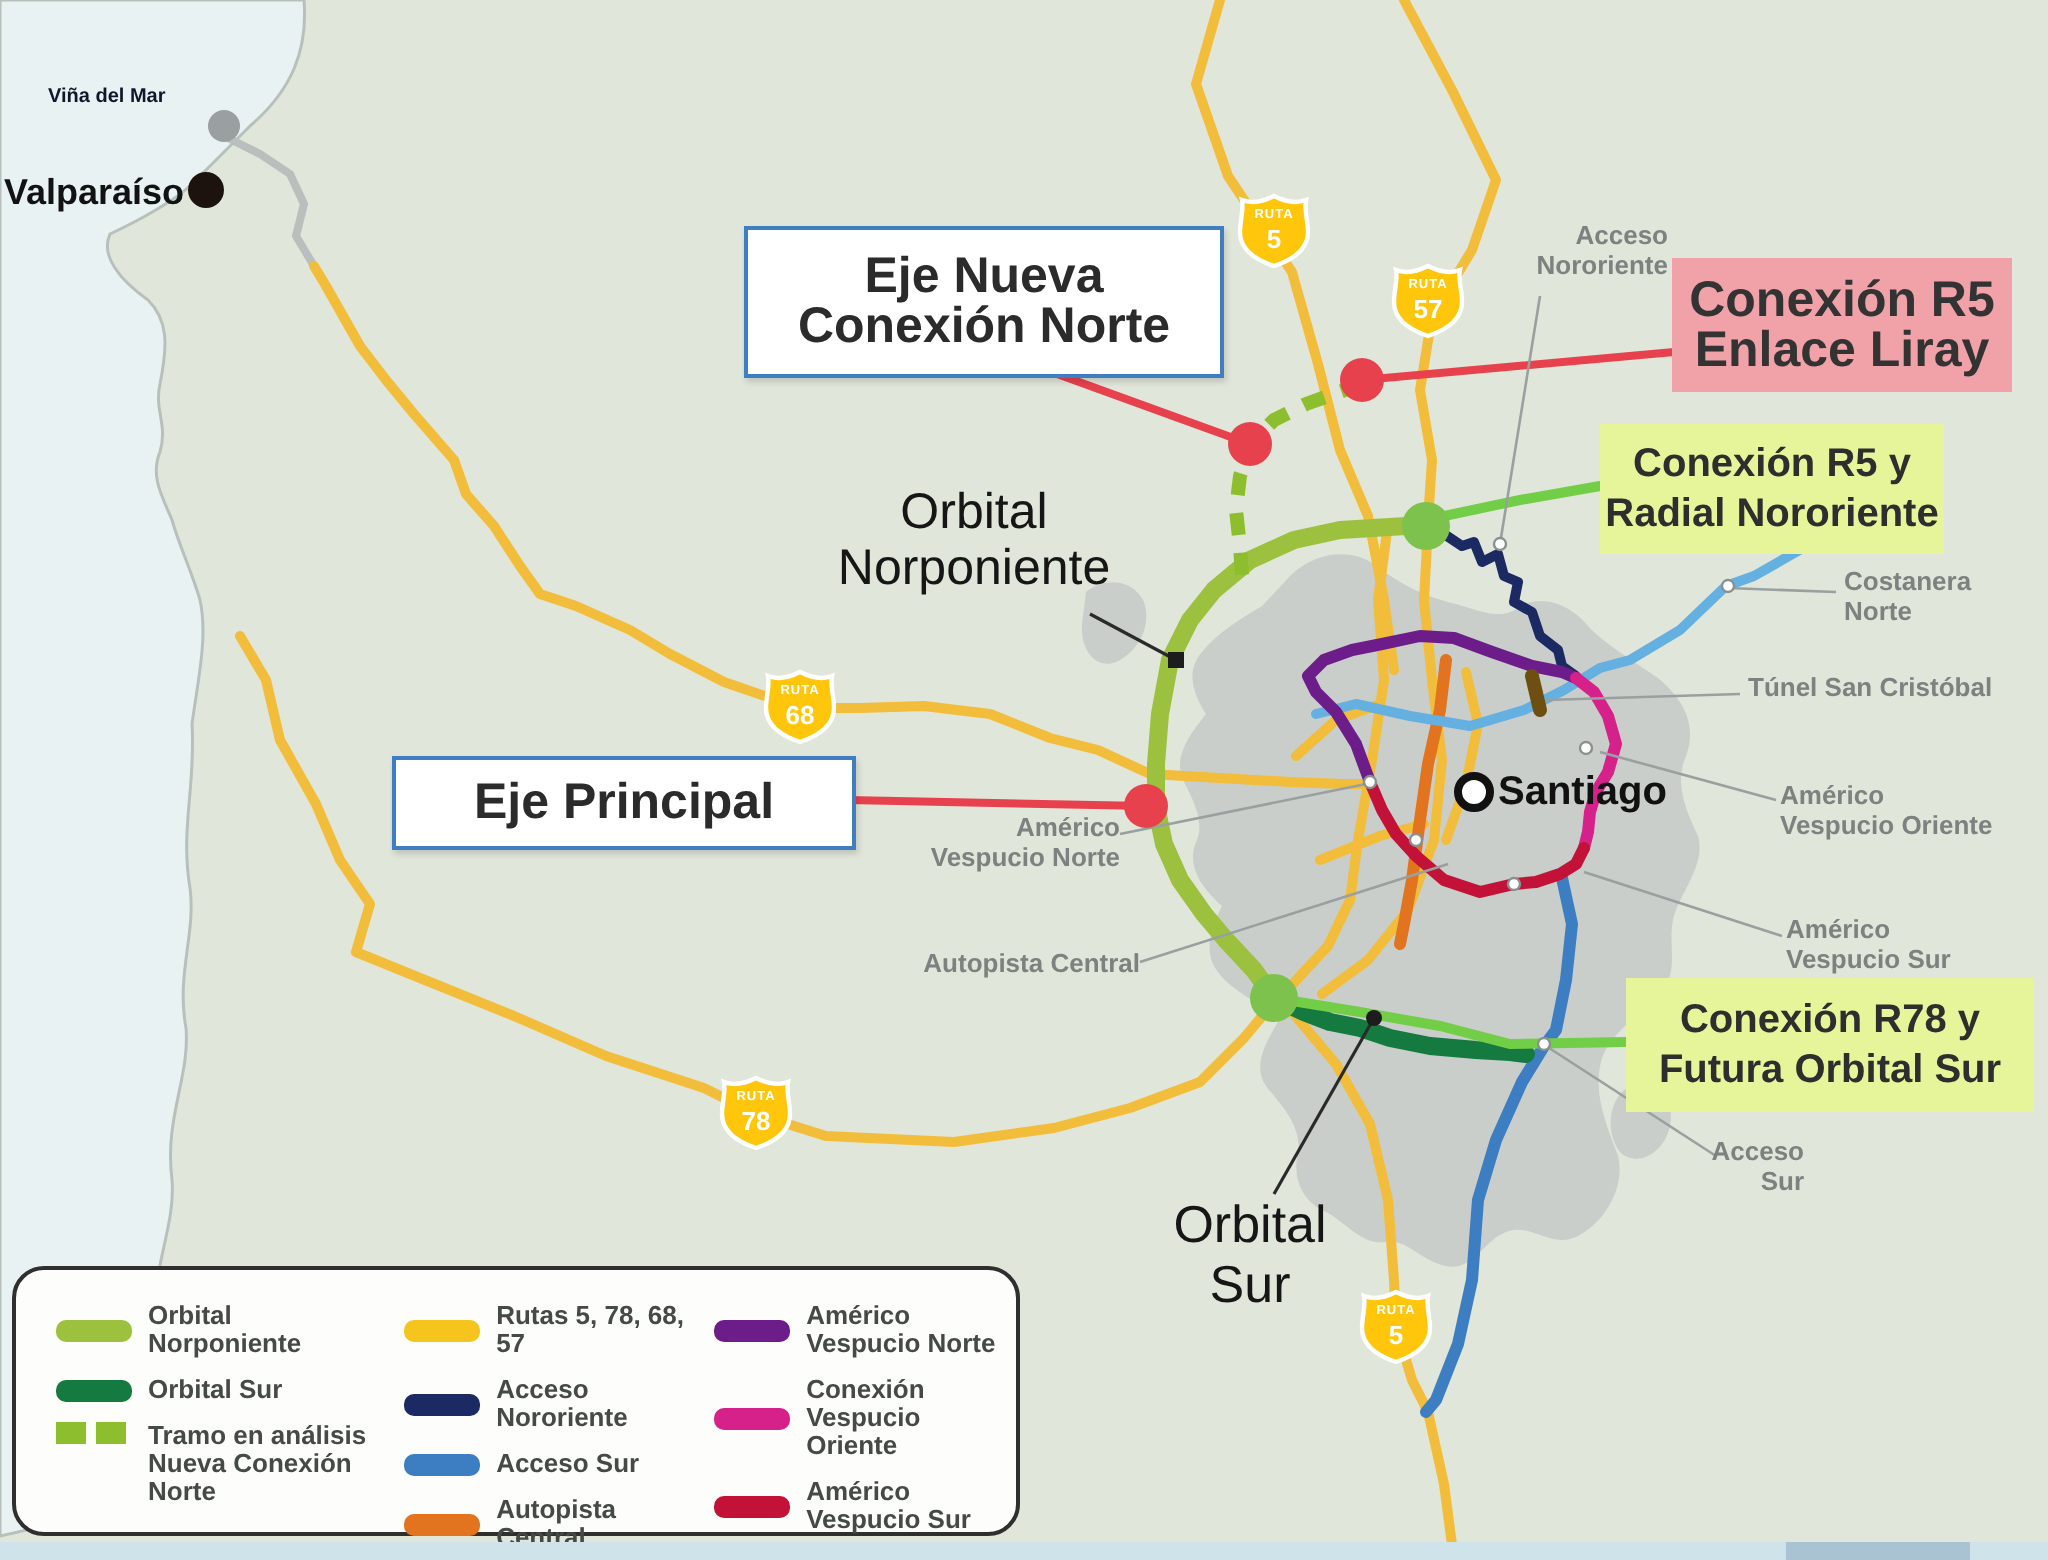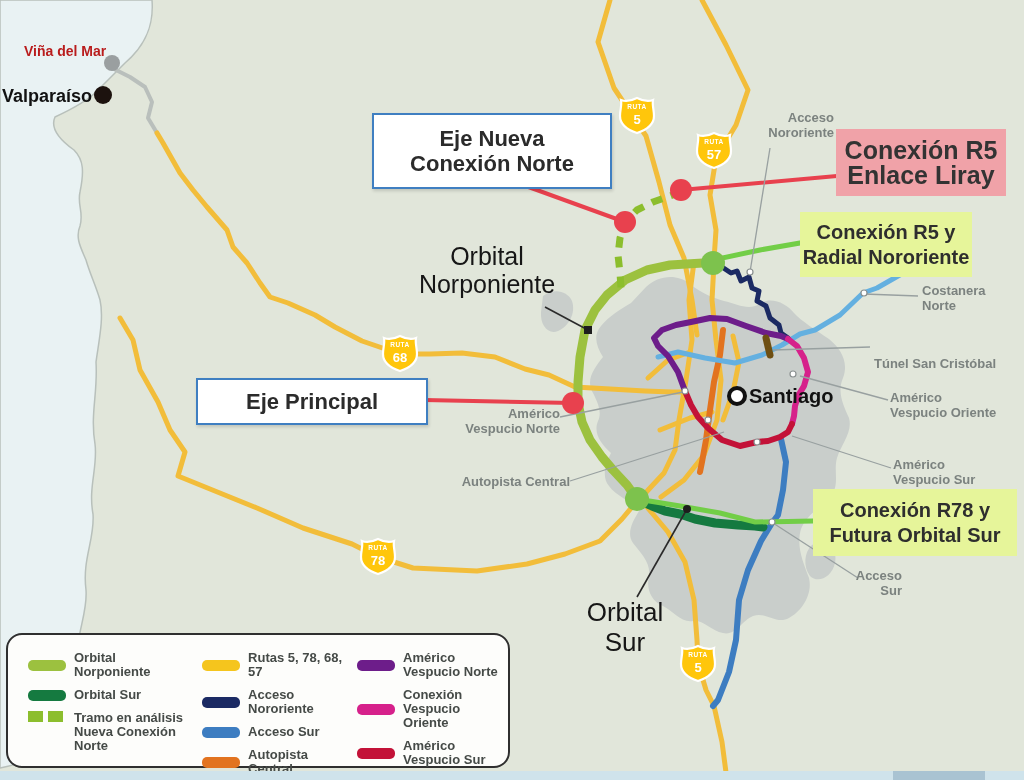--- a/index.html
+++ b/index.html
@@ -8,27 +8,27 @@
   #map-svg{position:absolute;left:0;top:0;}
 
   .maplabel{position:absolute;font-weight:bold;color:#7b827f;font-size:13px;line-height:15px;}
   .maplabel.center{text-align:right;}
   .maplabel.right{text-align:right;}
 
   .biglabel{position:absolute;font-weight:normal;color:#161616;text-align:center;}
   #lbl-orbital-norponiente{left:392px;top:242px;width:190px;font-size:25px;line-height:28px;}
   #lbl-orbital-sur{left:570px;top:597px;width:110px;font-size:26px;line-height:30px;}
 
-  #lbl-vina{left:24px;top:43px;font-size:14px;color:#b91c1c;font-weight:bold;position:absolute;}
+  #lbl-vina{left:24px;top:43px;font-size:10px;color:#0f172a;font-weight:bold;position:absolute;}
   #lbl-valparaiso{left:2px;top:86px;font-size:18px;color:#121212;font-weight:bold;position:absolute;}
   #lbl-santiago{left:749px;top:385px;font-size:20px;color:#111;font-weight:bold;position:absolute;}
 
   .callout{position:absolute;display:flex;flex-direction:column;justify-content:center;
            align-items:center;text-align:center;font-weight:bold;}
-  .callout.white{background:#ffffff;border:2.5px solid #3f7fc1;color:#2b2b2b;font-size:22px;line-height:25px;box-shadow:1px 2px 3px rgba(0,0,0,.15);}
+  .callout.white{background:#ffffff;border:2.5px solid #3f7fc1;color:#2b2b2b;font-size:25px;line-height:25px;box-shadow:1px 2px 3px rgba(0,0,0,.15);}
   .callout.pink{background:#f0a2a8;color:#333;font-size:25px;line-height:25px;}
   .callout.green{background:#e6f59a;color:#2e2e2e;font-size:20px;line-height:25px;}
   #box-eje-nueva{left:372px;top:113px;width:236px;height:72px;}
   #box-eje-principal{left:196px;top:378px;width:228px;height:43px;}
   #box-r5-liray{left:836px;top:129px;width:170px;height:67px;}
   #box-r5-radial{left:800px;top:212px;width:172px;height:65px;}
   #box-r78{left:813px;top:489px;width:204px;height:67px;}
 
   #legend{position:absolute;left:6px;top:633px;width:504px;height:135px;background:#fdfdfb;
           border:2.5px solid #2f2f2f;border-radius:16px;box-sizing:border-box;
@@ -207,21 +207,21 @@
   </div>
 
   <div class="maplabel center" style="left:734px;top:110px;width:100px;">
     <div>Acceso</div>
     <div>Nororiente</div>
   </div>
   <div class="maplabel" style="left:922px;top:283px;width:90px;">
     <div>Costanera</div>
     <div>Norte</div>
   </div>
-  <div class="maplabel" style="left:874px;top:356px;width:150px;">
+  <div class="maplabel" style="left:874px;top:336px;width:150px;">
     <div>Túnel San Cristóbal</div>
   </div>
   <div class="maplabel" style="left:890px;top:390px;width:120px;">
     <div>Américo</div>
     <div>Vespucio Oriente</div>
   </div>
   <div class="maplabel" style="left:893px;top:457px;width:110px;">
     <div>Américo</div>
     <div>Vespucio Sur</div>
   </div>

